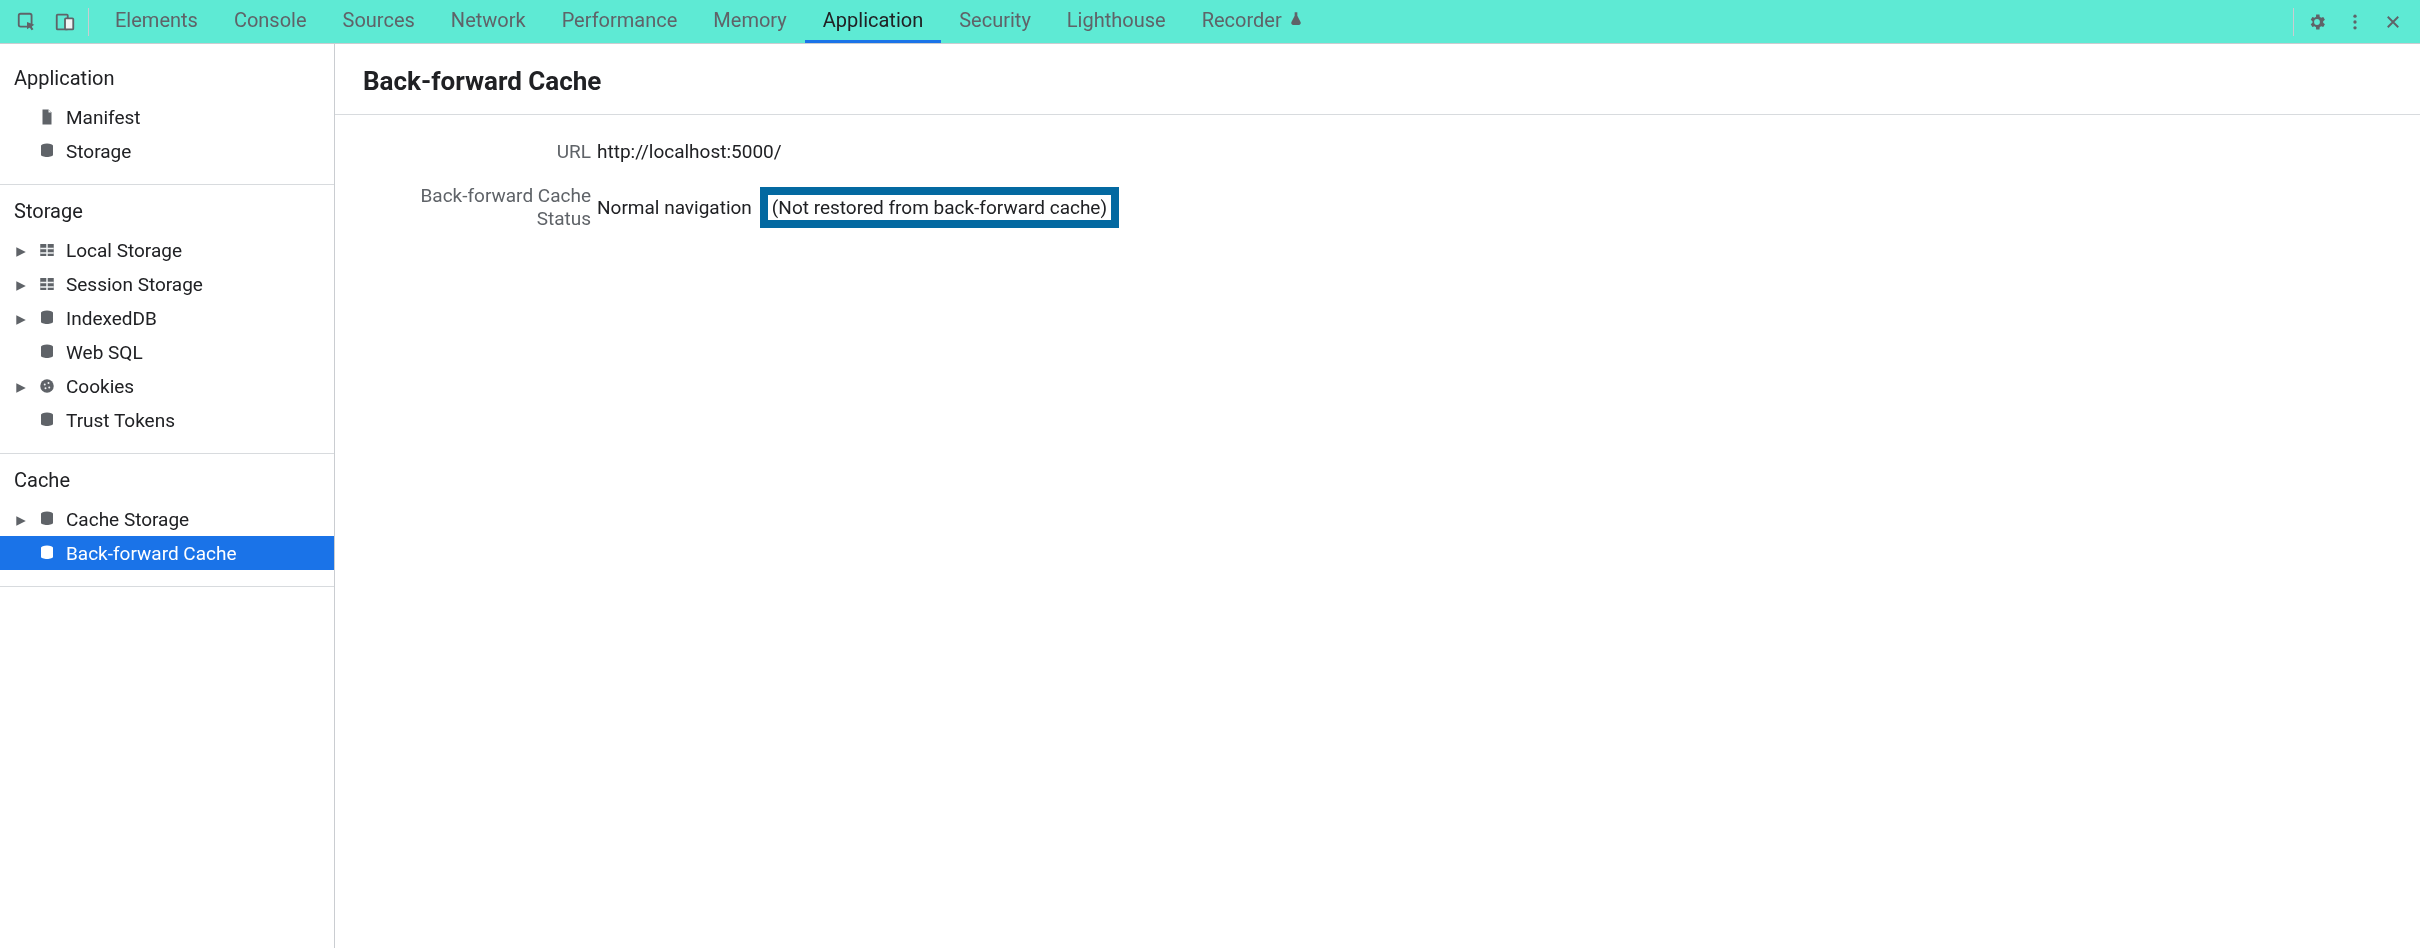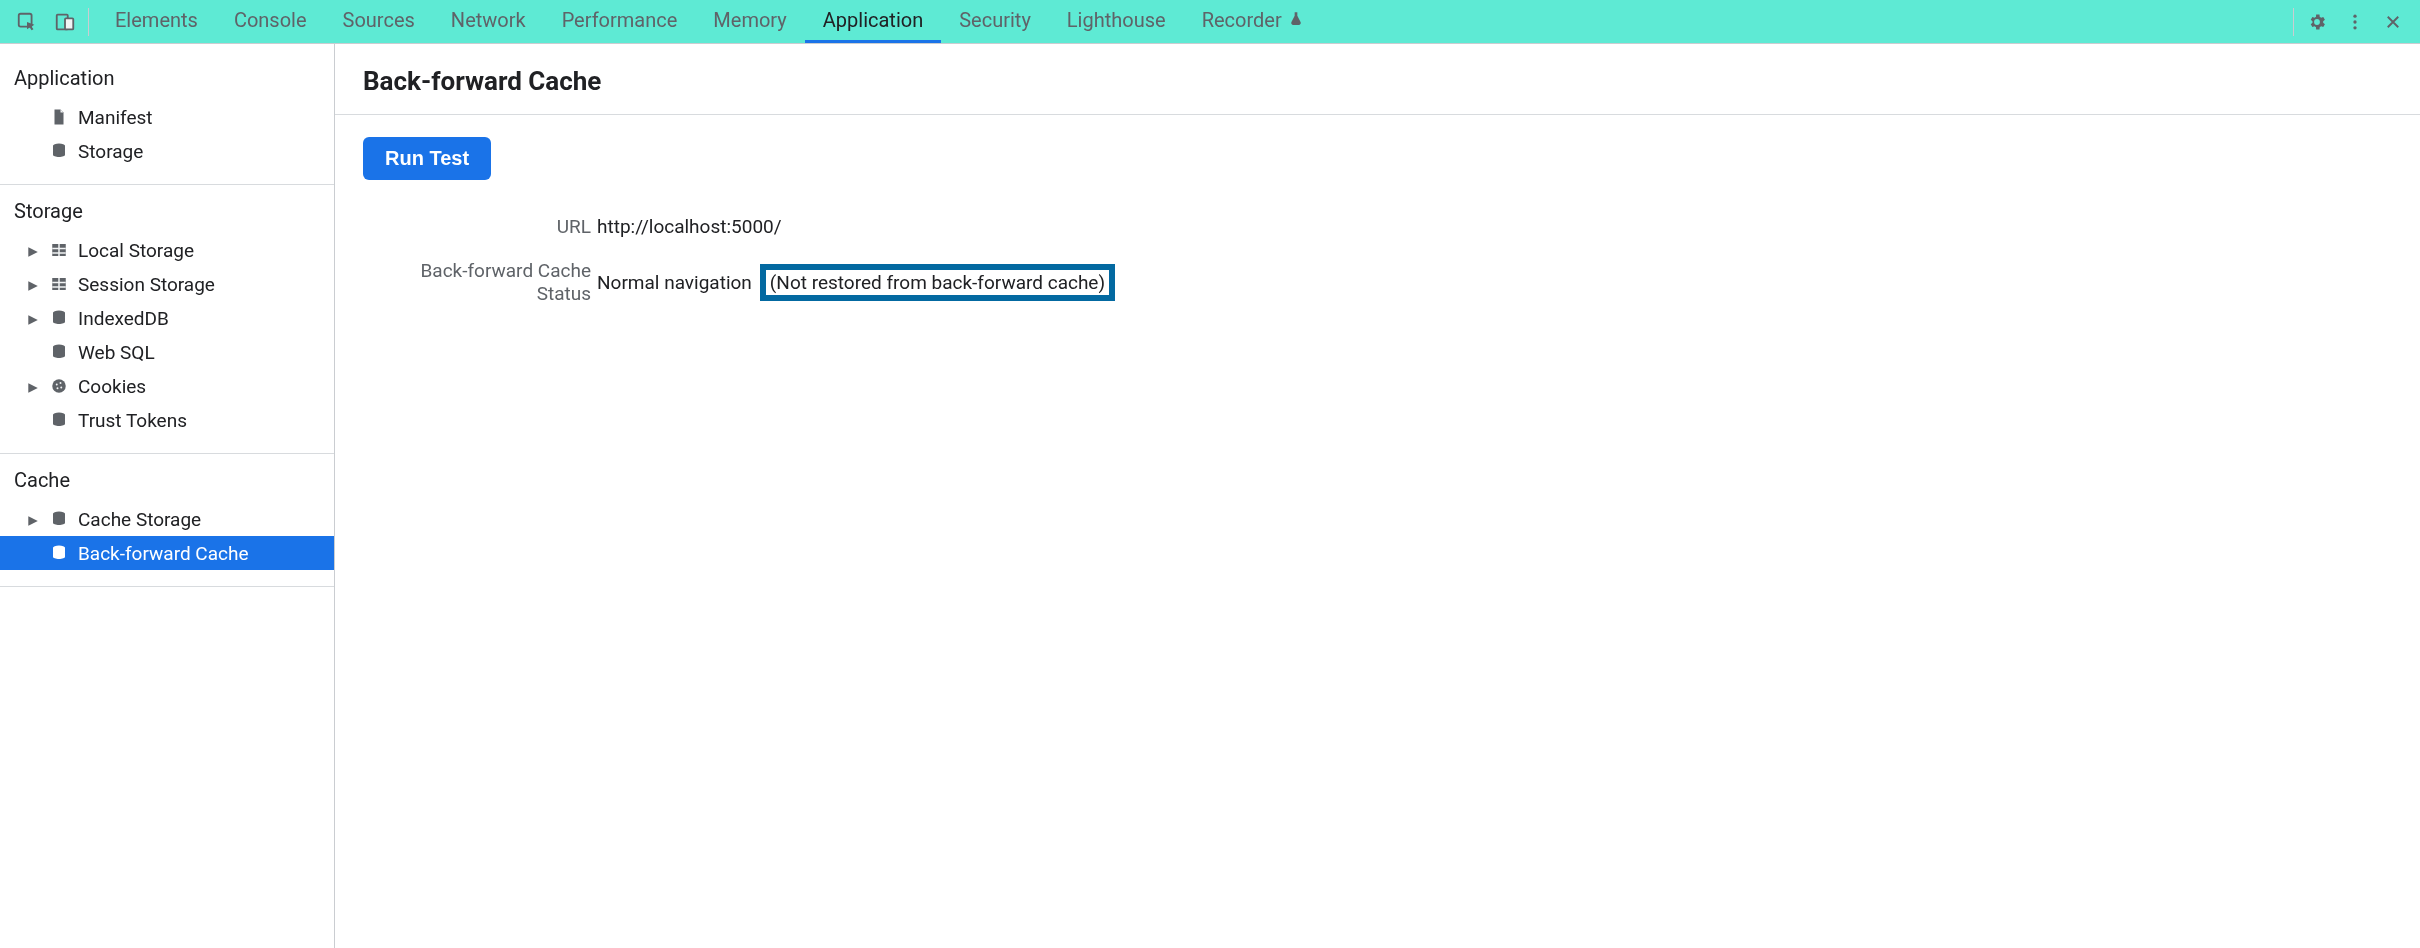--- a/index.html
+++ b/index.html
@@ -67,21 +67,21 @@
   .section-title {
     font-size: 20px;
     padding: 14px 14px 8px;
   }
   .section-sep { border-top: 1px solid #d8dbde; margin: 6px 0 0; }
 
   .tree { list-style: none; padding: 2px 0 10px; }
   .tree-item {
     display: flex; align-items: center;
     height: 34px;
-    padding-left: 26px;
+    padding-left: 14px;
     gap: 8px;
     font-size: 19px;
     color: #202124;
     cursor: pointer;
     user-select: none;
   }
   .tree-item.selected {
     background: #1a73e8;
     color: #fff;
   }
@@ -117,21 +117,21 @@
     color:#5f6368; font-size:19px;
     padding-right: 6px;
     display:flex; justify-content:flex-end; align-items:center; gap:8px;
   }
   .form-val { font-size:19px; display:flex; align-items:center; flex-wrap:nowrap; gap:8px; }
   .help-circ {
     width:22px;height:22px;border:2px solid #80868b;border-radius:50%;
     display:inline-flex;align-items:center;justify-content:center;
     font-size:14px;color:#80868b;
   }
-  .redbox { border:6px solid #0369a1; padding:1px 4px; }
+  .redbox { border:8px solid #0369a1; padding:1px 4px; }
 </style>
 </head>
 <body>
 
 <div class="tabstrip">
   <div class="left-tools">
     <span class="icon-btn">
       <svg width="22" height="22" viewBox="0 0 24 24" fill="none" stroke="currentColor" stroke-width="2">
         <rect x="3" y="3" width="14" height="14" rx="2"></rect>
           <path d="M12 12l8 3-3 2 2 3-2 1-2-3-3 2z" fill="currentColor" stroke="none"></path>
@@ -331,23 +331,20 @@
           </span>
         <span>Back-forward Cache</span>
       </li>
     </ul>
     <div class="section-sep"></div>
   </nav>
 
   <main class="content">
     <h1 class="content-header">Back-forward Cache</h1>
 
-    <div class="run-row">
-      <button class="run-btn">Run Test</button>
-    </div>
 
     <div class="form">
 
       <div class="form-row">
         <div class="form-label">URL</div>
         <div class="form-val">http://localhost:5000/</div>
       </div>
 
       <div class="form-row">
         <div class="form-label">Back-forward Cache Status</div>

